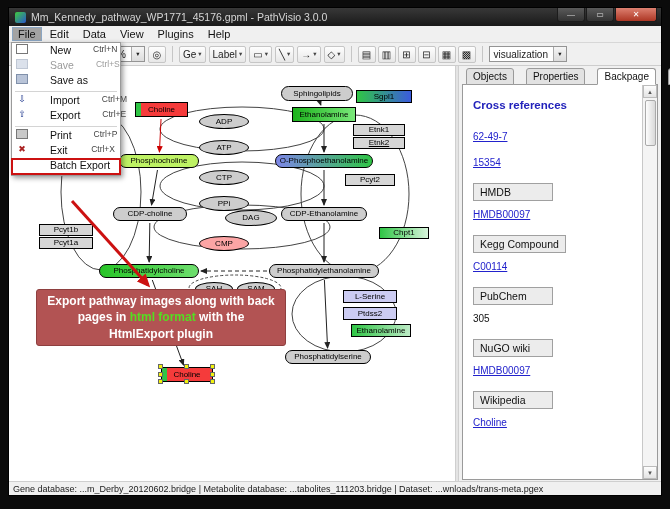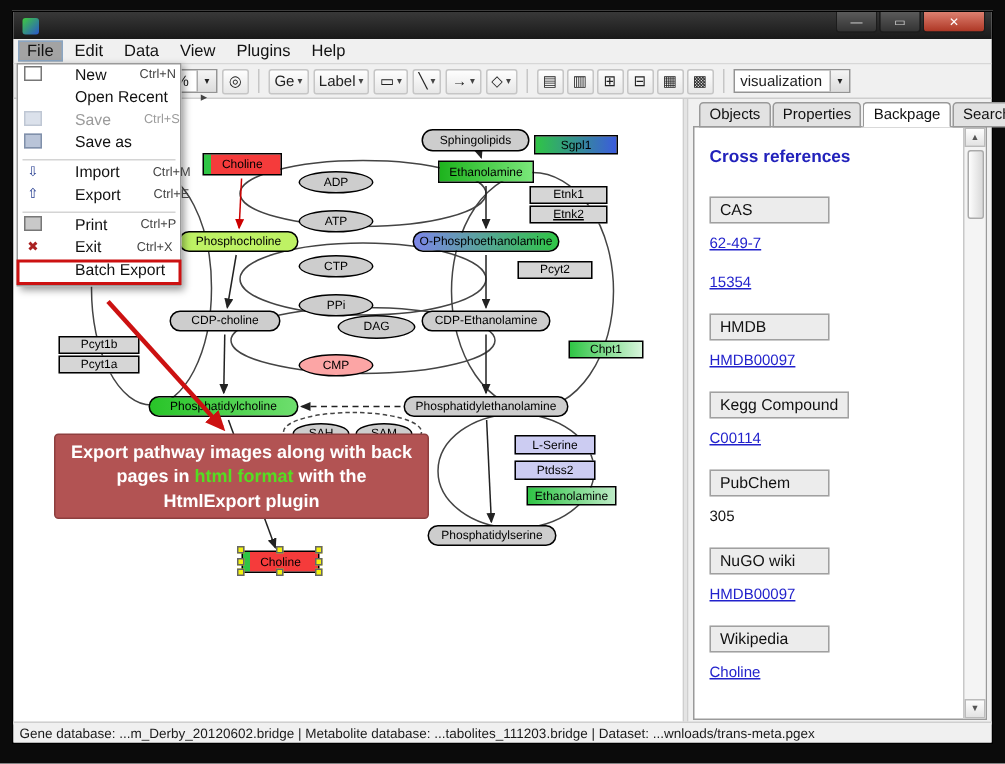--- a/index.html
+++ b/index.html
@@ -23,21 +23,21 @@
   .tbtn .caret{font-size:6.5px;margin-left:2px;color:#444}
   .tsep{width:1px;height:16px;background:#c6c6c6;margin:0 3px;flex:none}
   .combo{height:16px;border:1px solid #949494;background:#fff;display:inline-flex;align-items:center;font-size:10px;padding-left:4px}
   .combo .arrowbox{width:13px;height:14px;background:linear-gradient(#f5f5f5,#dcdcdc);border-left:1px solid #aaa;display:flex;align-items:center;justify-content:center;font-size:6.5px;margin-left:5px}
   #zoom-label{margin-left:2px}
 
   #main{position:absolute;left:0;top:58px;width:652px;height:417px;display:flex}
   #canvas{position:relative;width:446px;height:417px;background:#fff;overflow:hidden;flex:none}
   #splitter{width:4px;background:#e4e4e4;border-left:1px solid #cfcfcf;border-right:1px solid #cfcfcf;flex:none}
   #sidepanel{flex:1;background:#f0f0f0;display:flex;flex-direction:column;min-width:0}
-  #tabs{display:flex;gap:1px;padding:0 4px;margin:2px 3px -1px;position:relative;z-index:2}
+  #tabs{display:flex;gap:12px;padding:0 4px;margin:2px 3px -1px;position:relative;z-index:2}
   .tab{font-size:10px;padding:2px 6px;background:#e2e2e2;border:1px solid #9a9a9a;border-radius:3px 3px 0 0;color:#111}
   .tab.active{background:#fff;border-bottom:1px solid #fff}
   #panelbody{flex:1;display:flex;margin:0 3px 3px;border:1px solid #9a9a9a;background:#fff;min-height:0}
   #bp-content{flex:1;padding:4px 10px;overflow:hidden}
   #bp-title{color:#2222bb;font-weight:bold;font-size:11.5px;margin:10px 0 20px}
   .bp-sec{margin-bottom:15px}
   .bp-head{background:#ececec;border:1px solid #a0a0a0;font-size:10.5px;padding:2px 6px;width:max-content;min-width:80px;margin-bottom:8px;color:#111}
   .bp-link{color:#2222cc;text-decoration:underline;font-size:10px}
   .bp-val{font-size:10px;color:#111}
   #vscroll{width:15px;background:#f4f4f4;border-left:1px solid #c8c8c8;display:flex;flex-direction:column;align-items:center;flex:none}
@@ -76,20 +76,21 @@
   .node.ellipse{border-radius:50%}
   .handle{position:absolute;width:5px;height:5px;background:#f2f20c;border:1px solid #666;z-index:5}
   #edge-svg{position:absolute;left:0;top:0}
 </style>
 </head>
 <body>
 
 <div id="window">
   <div id="titlebar">
     <span id="appicon"></span>
+    <span id="title">Mm_Kennedy_pathway_WP1771_45176.gpml - PathVisio 3.0.0</span>
     <div id="winbtns">
       <span class="wbtn">—</span>
       <span class="wbtn">▭</span>
       <span class="wbtn close">✕</span>
     </div>
   </div>
 
   <div id="menubar">
       <span class="menu-item active">File</span>
       <span class="menu-item">Edit</span>
@@ -242,21 +243,20 @@
           <span class="tab">Objects</span>
           <span class="tab">Properties</span>
           <span class="tab active">Backpage</span>
           <span class="tab">Search</span>
         </div>
       <div id="panelbody">
         <div id="bp-content">
           <div id="bp-title">Cross references</div>
           <div id="bp-sections">
               <div class="bp-sec">
-                <div class="bp-head">CAS</div>
                 <div class="bp-link">62-49-7</div>
               </div>
               <div class="bp-sec">
                 <div class="bp-link">15354</div>
               </div>
               <div class="bp-sec">
                 <div class="bp-head">HMDB</div>
                 <div class="bp-link">HMDB00097</div>
               </div>
               <div class="bp-sec">
@@ -292,25 +292,20 @@
     <span>Gene database: ...m_Derby_20120602.bridge | Metabolite database: ...tabolites_111203.bridge | Dataset: ...wnloads/trans-meta.pgex</span>
   </div>
 </div>
 
 <div id="file-menu">
     <div class="fm-row">
       <span class="fm-ic new-file-icon"></span>
       <span class="fm-label">New</span>
       <span class="fm-short">Ctrl+N</span>
     </div>
-    <div class="fm-row">
-      <span class="fm-ic "></span>
-      <span class="fm-label">Open Recent</span>
-      <span class="fm-short">▸</span>
-    </div>
     <div class="fm-row disabled">
       <span class="fm-ic save-icon"></span>
       <span class="fm-label">Save</span>
       <span class="fm-short">Ctrl+S</span>
     </div>
     <div class="fm-row">
       <span class="fm-ic save-as-icon"></span>
       <span class="fm-label">Save as</span>
       <span class="fm-short"></span>
     </div>

